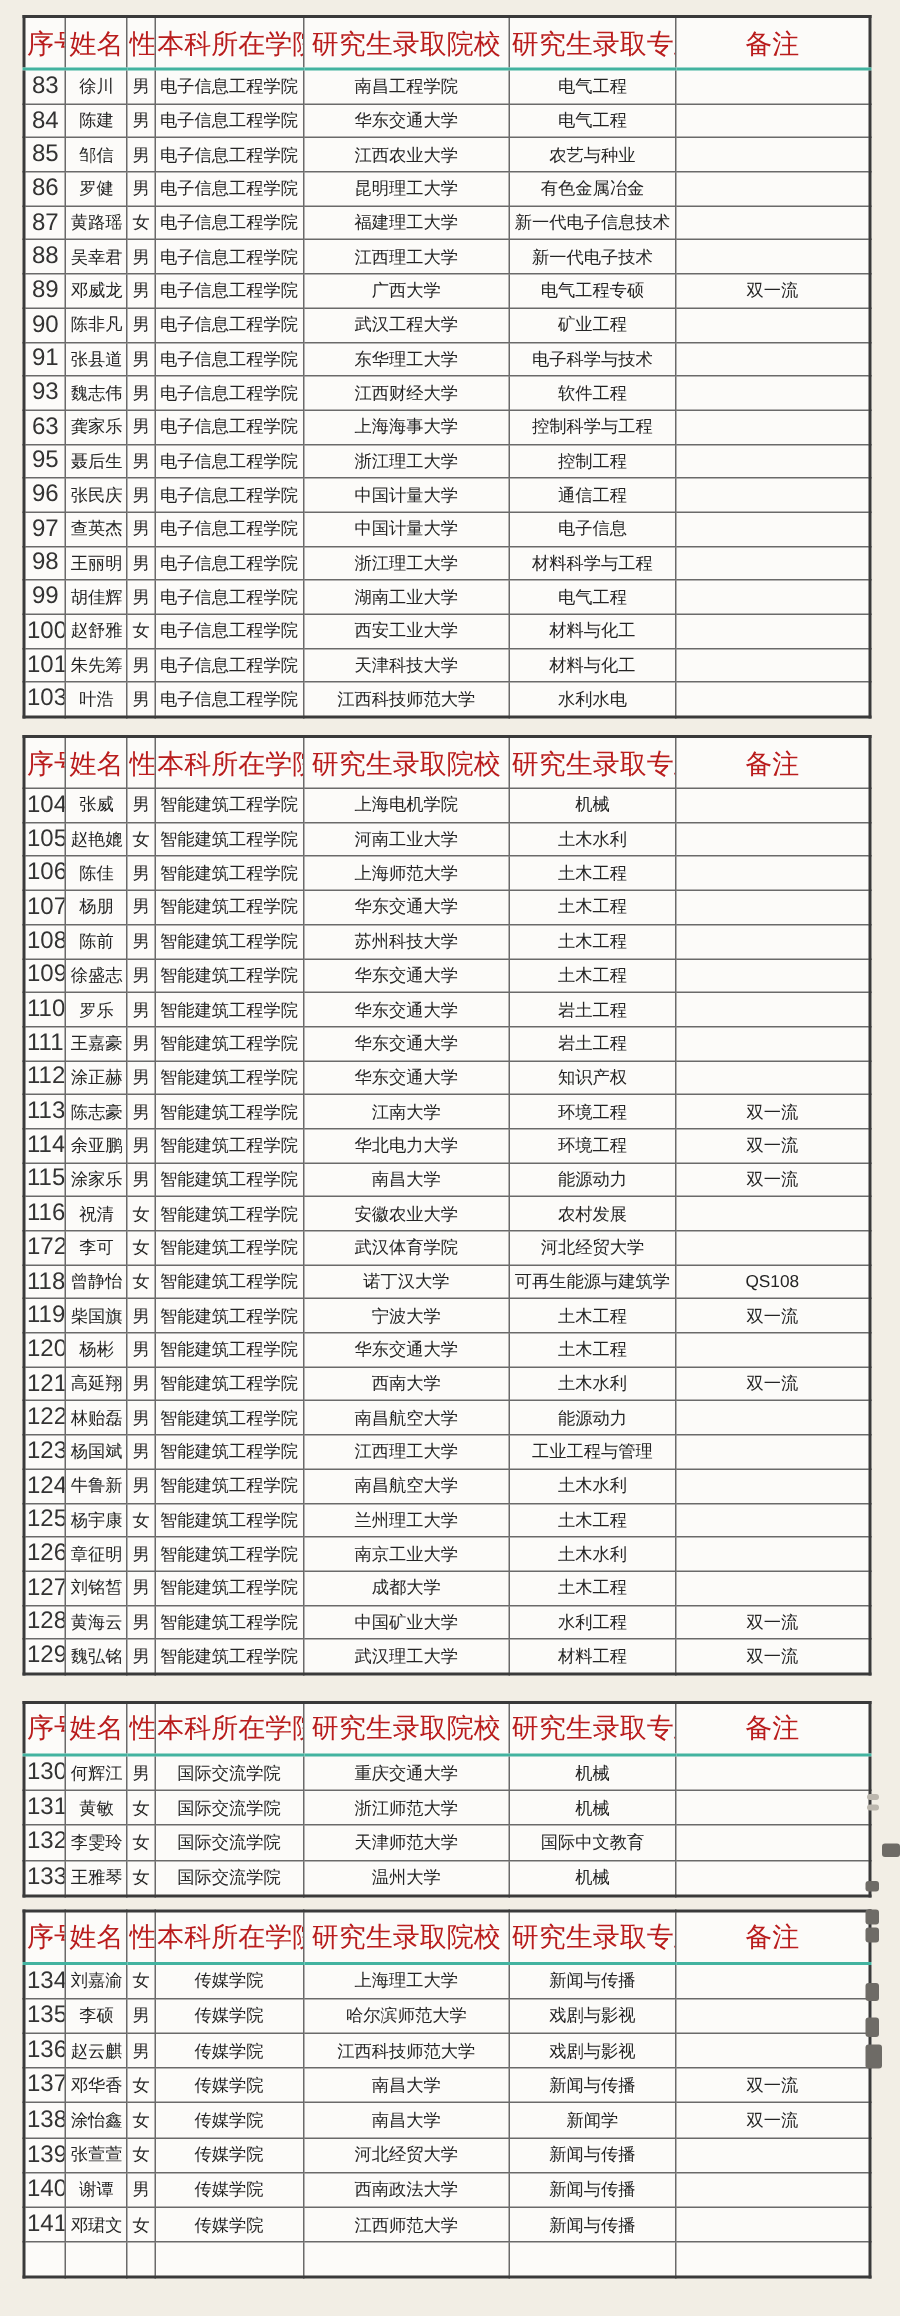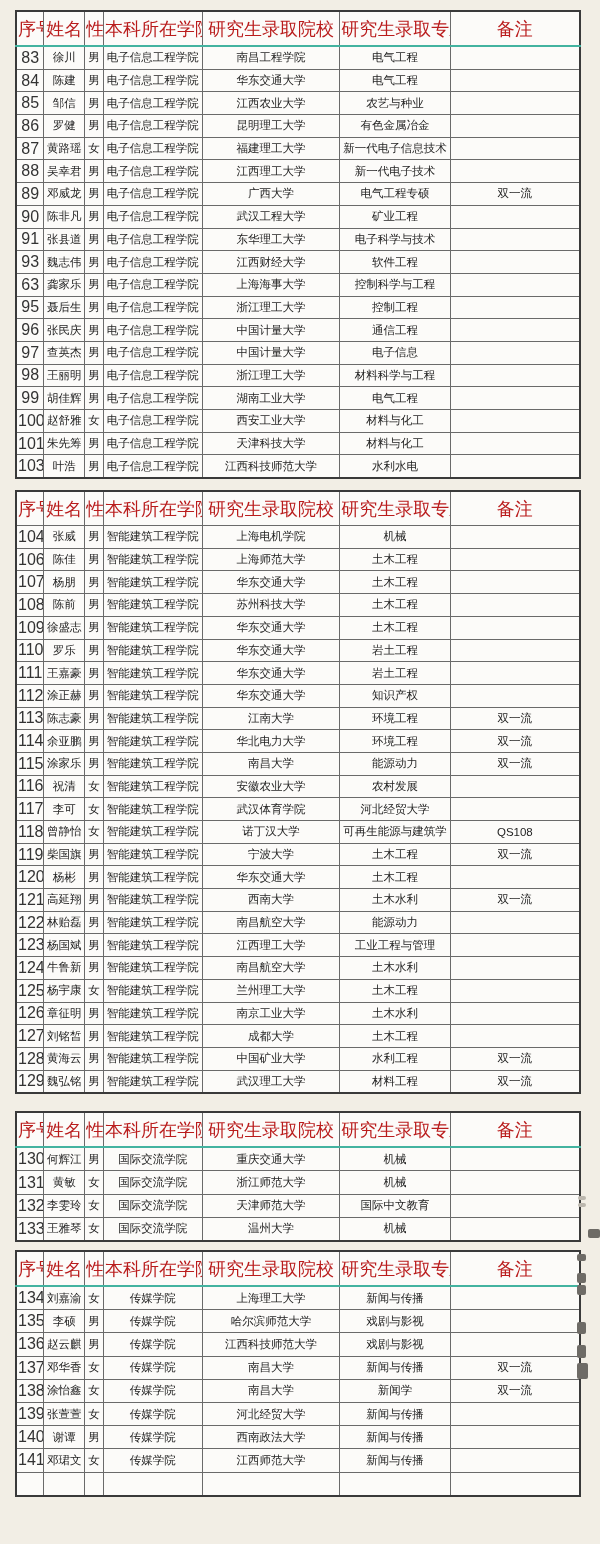--- a/index.html
+++ b/index.html
@@ -258,20 +258,29 @@
         <tr>
           <td class="idx">104</td>
           <td>张威</td>
           <td>男</td>
           <td>智能建筑工程学院</td>
           <td>上海电机学院</td>
           <td>机械</td>
           <td></td>
         </tr>
         <tr>
+          <td class="idx">105</td>
+          <td>赵艳媲</td>
+          <td>女</td>
+          <td>智能建筑工程学院</td>
+          <td>河南工业大学</td>
+          <td>土木水利</td>
+          <td></td>
+        </tr>
+        <tr>
           <td class="idx">106</td>
           <td>陈佳</td>
           <td>男</td>
           <td>智能建筑工程学院</td>
           <td>上海师范大学</td>
           <td>土木工程</td>
           <td></td>
         </tr>
         <tr>
           <td class="idx">107</td>
@@ -357,21 +366,21 @@
         <tr>
           <td class="idx">116</td>
           <td>祝清</td>
           <td>女</td>
           <td>智能建筑工程学院</td>
           <td>安徽农业大学</td>
           <td>农村发展</td>
           <td></td>
         </tr>
         <tr>
-          <td class="idx">117</td>
+          <td class="idx">172</td>
           <td>李可</td>
           <td>女</td>
           <td>智能建筑工程学院</td>
           <td>武汉体育学院</td>
           <td>河北经贸大学</td>
           <td></td>
         </tr>
         <tr>
           <td class="idx">118</td>
           <td>曾静怡</td>

